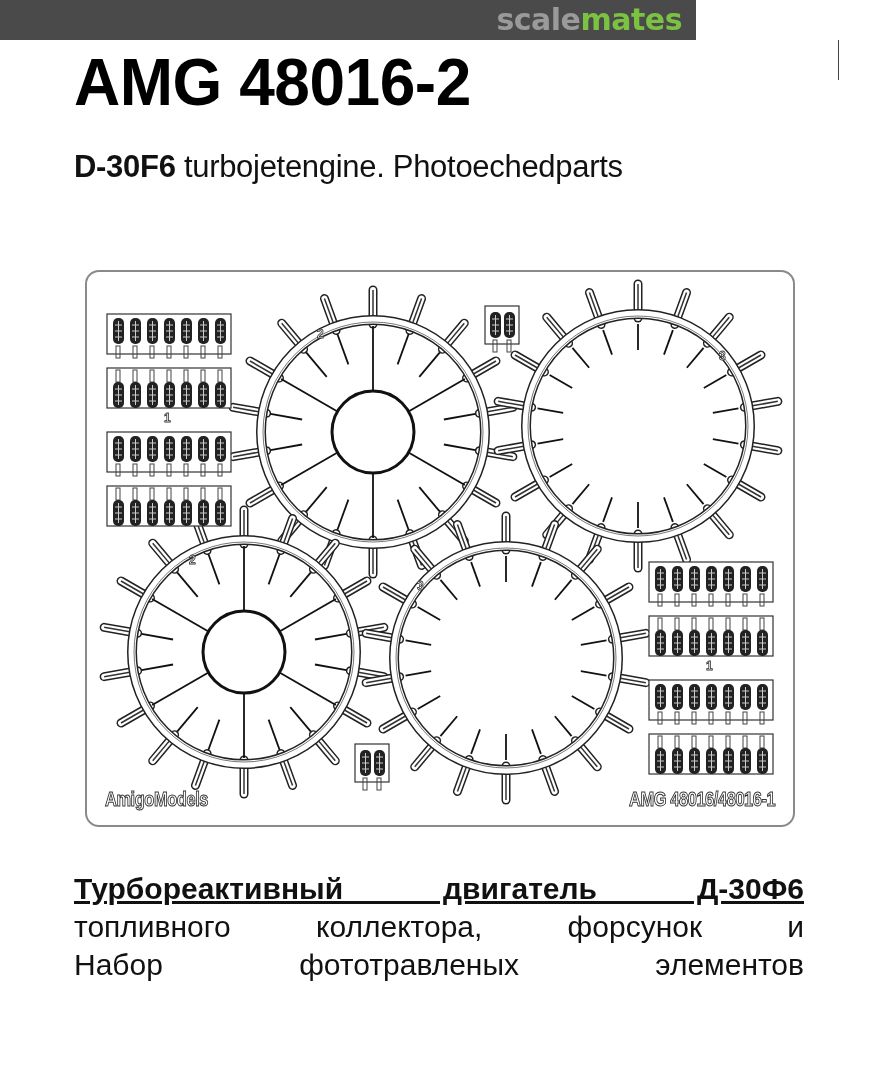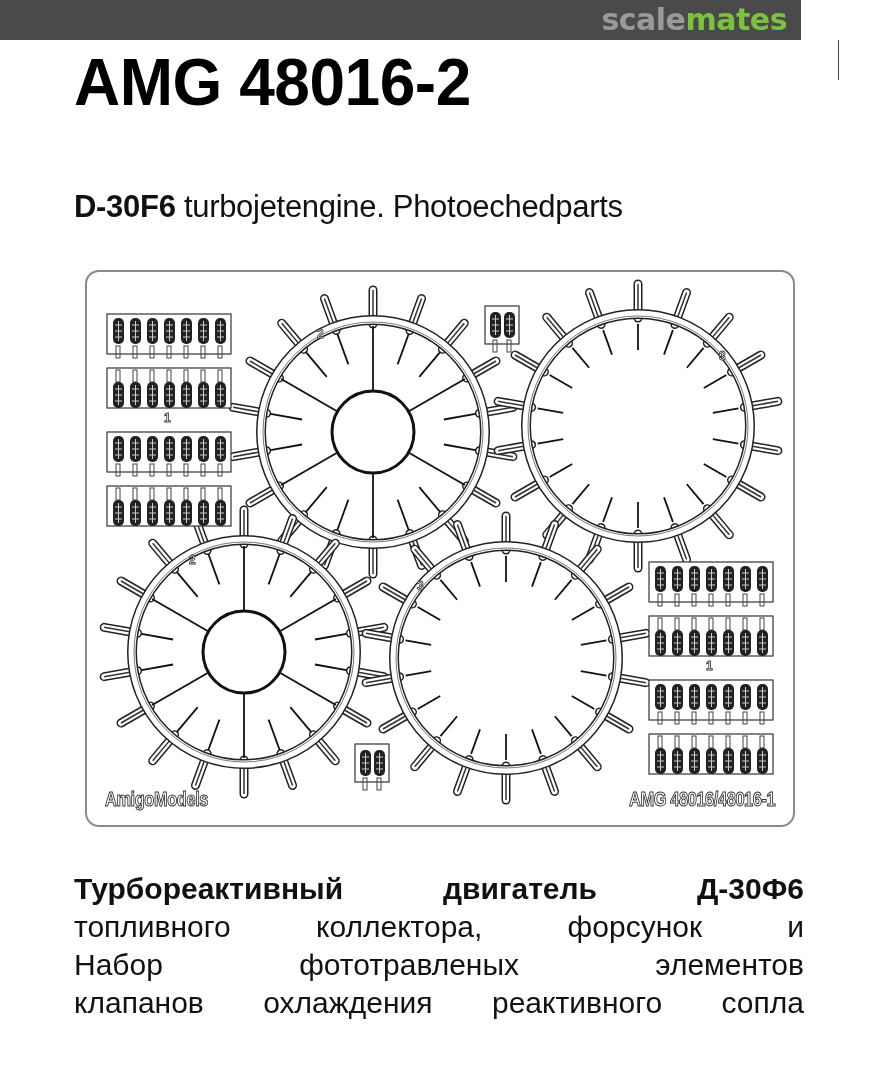--- a/index.html
+++ b/index.html
@@ -1,60 +1,60 @@
 <!DOCTYPE html>
 <html><head>
 <meta charset="utf-8">
 <style>
   html, body { margin: 0; padding: 0; }
   body {
     width: 877px; height: 1080px; overflow: hidden; position: relative;
     background: #ffffff; font-family: "Liberation Sans", sans-serif; color: #111;
   }
   .topbar {
-    position: absolute; left: 0; top: 0; width: 801px; height: 40px;
+    position: absolute; left: 0; top: 0; width: 696px; height: 40px;
     background: #4a4a4a;
   }
   .brand {
     position: absolute; right: 14px; top: 2px; font-family: "DejaVu Sans", sans-serif;
     font-weight: bold; font-size: 30px; letter-spacing: -0.5px; line-height: 36px;
   }
   .brand .scale { color: #9a9a9a; }
   .brand .mates { color: #7cc242; }
   .tick {
     position: absolute; left: 838px; top: 40px; width: 1px; height: 40px; background: #444;
   }
   .code {
     position: absolute; left: 74px; top: 44px; font-family: "Liberation Sans", sans-serif;
     font-weight: bold; font-size: 66px; line-height: 76px; letter-spacing: -0.5px; color: #000;
     transform: scaleX(0.97); transform-origin: left top;
   }
   .desc-en {
     position: absolute; left: 74px; top: 144px; width: 740px;
-    font-size: 31px; line-height: 46px; color: #111; letter-spacing: -0.3px; margin-top: 40px;
+    font-size: 31px; line-height: 46px; color: #111; letter-spacing: -0.3px;
   }
   .desc-en b { font-weight: bold; }
   .sheet {
     position: absolute; left: 85px; top: 270px; width: 706px; height: 553px;
     border: 2px solid #8a8a8a; border-radius: 14px; background: #fff; overflow: hidden;
   }
   .sheet svg { position: absolute; left: 0; top: 0; }
   .sheet-label {
     position: absolute; font-weight: bold; font-size: 20px; color: #fff;
     -webkit-text-stroke: 1px #333; letter-spacing: -0.5px;
     transform: scaleX(0.82); font-family: "Liberation Sans", sans-serif;
   }
   .sheet-label.left { left: 18px; top: 516px; transform-origin: left top; }
   .sheet-label.right { right: 18px; top: 516px; transform-origin: right top; }
   .desc-ru {
     position: absolute; left: 74px; top: 870px; width: 730px;
     font-size: 30px; line-height: 38px; color: #111;
   }
   .desc-ru .line { display: block; text-align: justify; text-align-last: justify; white-space: nowrap; }
-  .desc-ru .line.bold { font-weight: bold; }
+  .desc-ru .line.bold { font-weight: bold; text-decoration: underline; }
 </style>
 </head>
 <body>
 
 <div class="topbar">
   <div class="brand">
     <span class="scale">scale</span><span class="mates">mates</span>
   </div>
 </div>
 <div class="tick"></div>
@@ -763,14 +763,13 @@
       </g>
     </svg>
   <div class="sheet-label left">AmigoModels</div>
   <div class="sheet-label right">AMG 48016/48016-1</div>
 </div>
 
 <div class="desc-ru">
   <span class="line bold">Турбореактивный двигатель Д-30Ф6</span>
   <span class="line">топливного коллектора, форсунок и</span>
   <span class="line">Набор фототравленых элементов</span>
-  <span class="line">клапанов охлаждения реактивного сопла</span>
 </div>
 
 </body></html>

